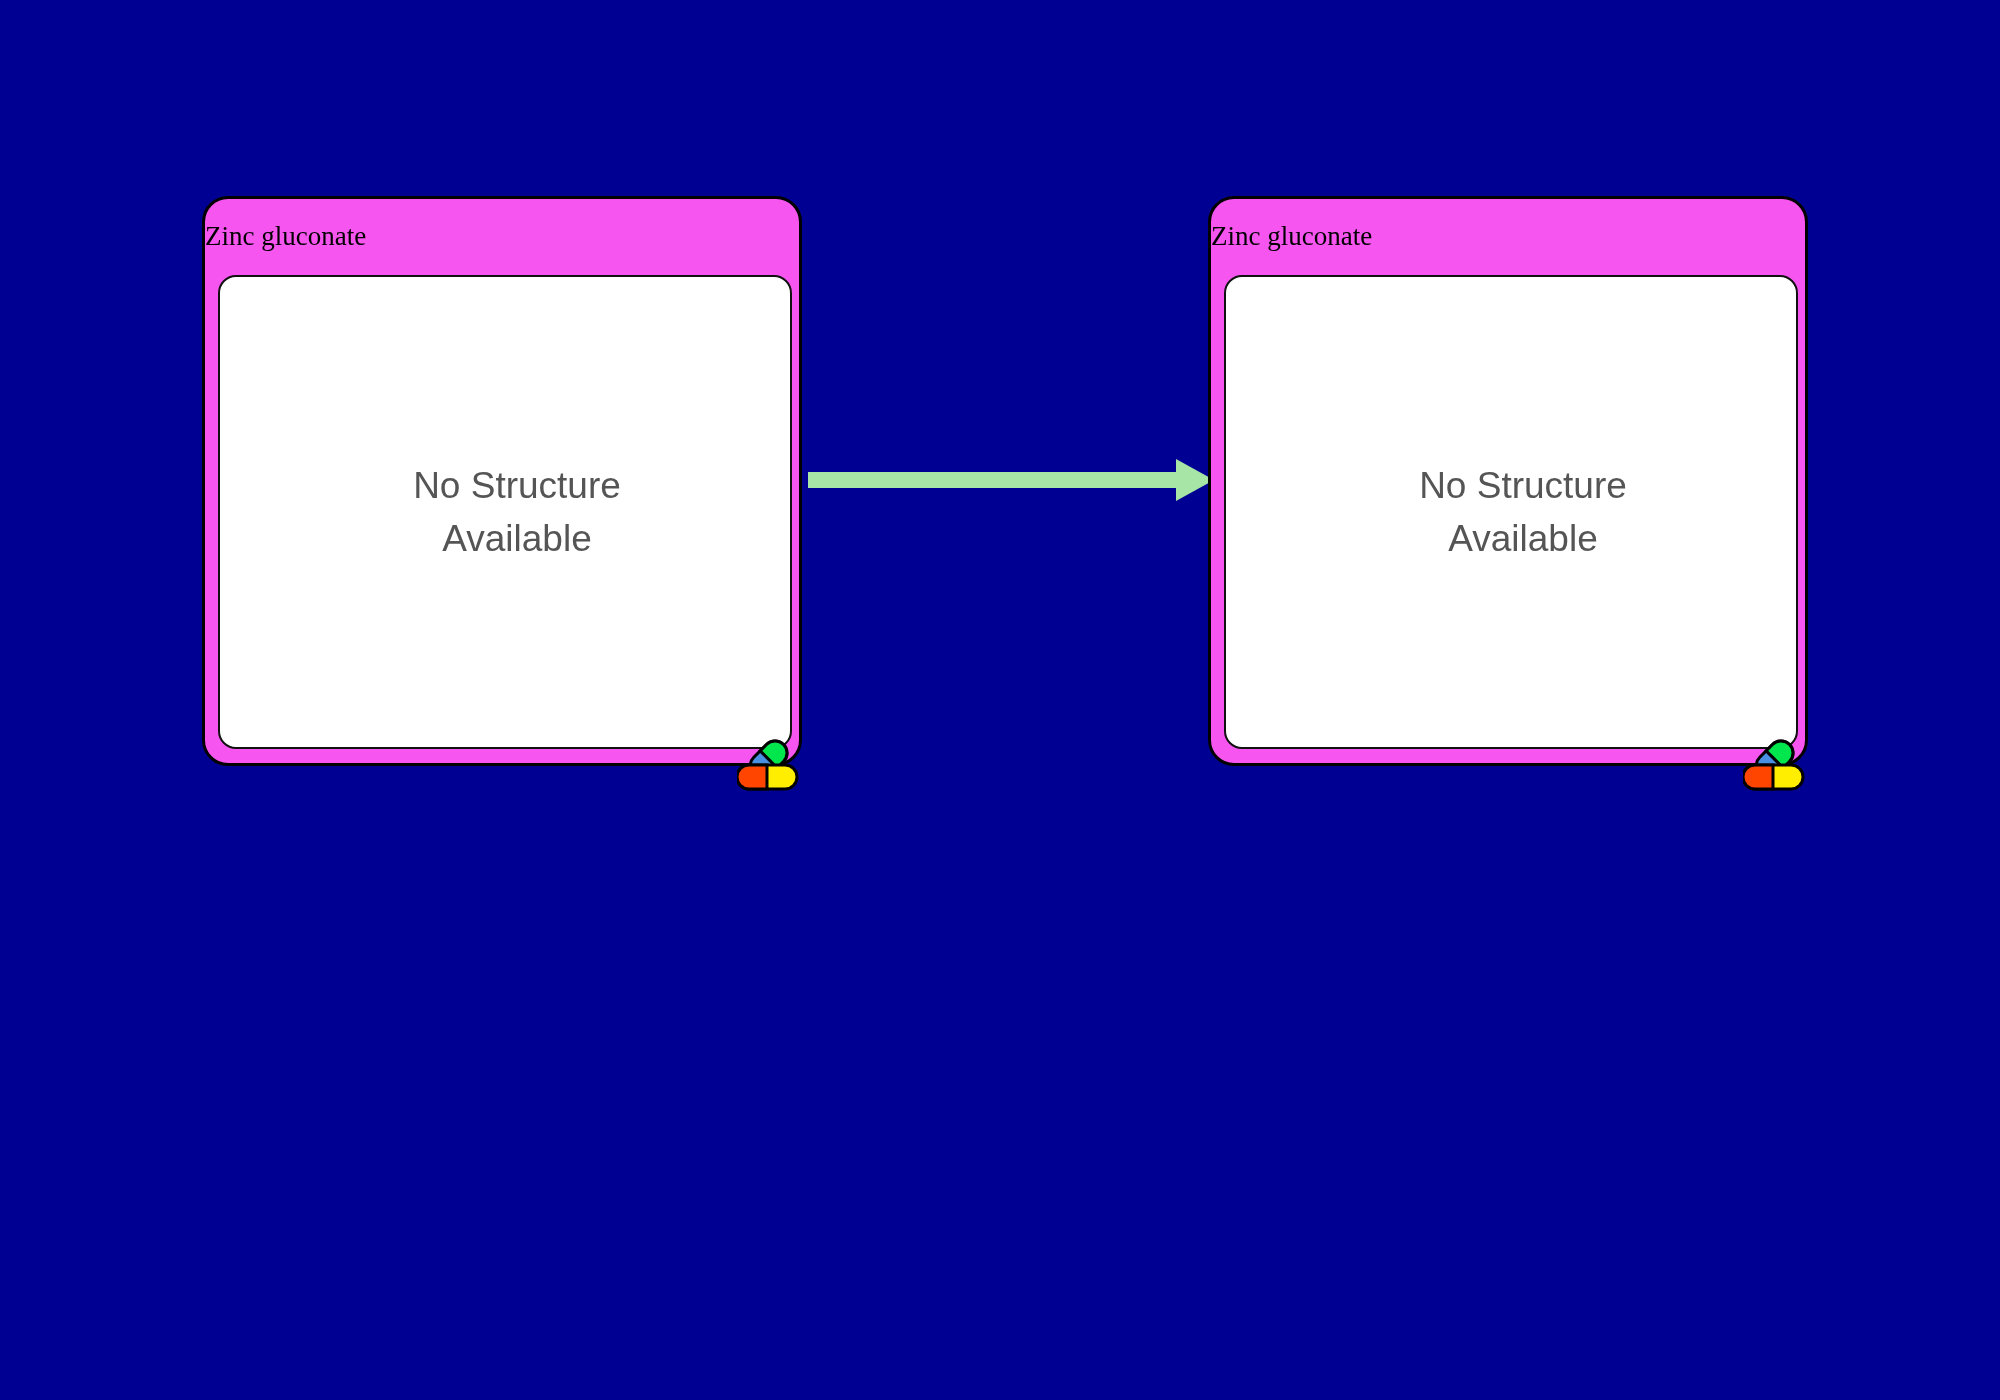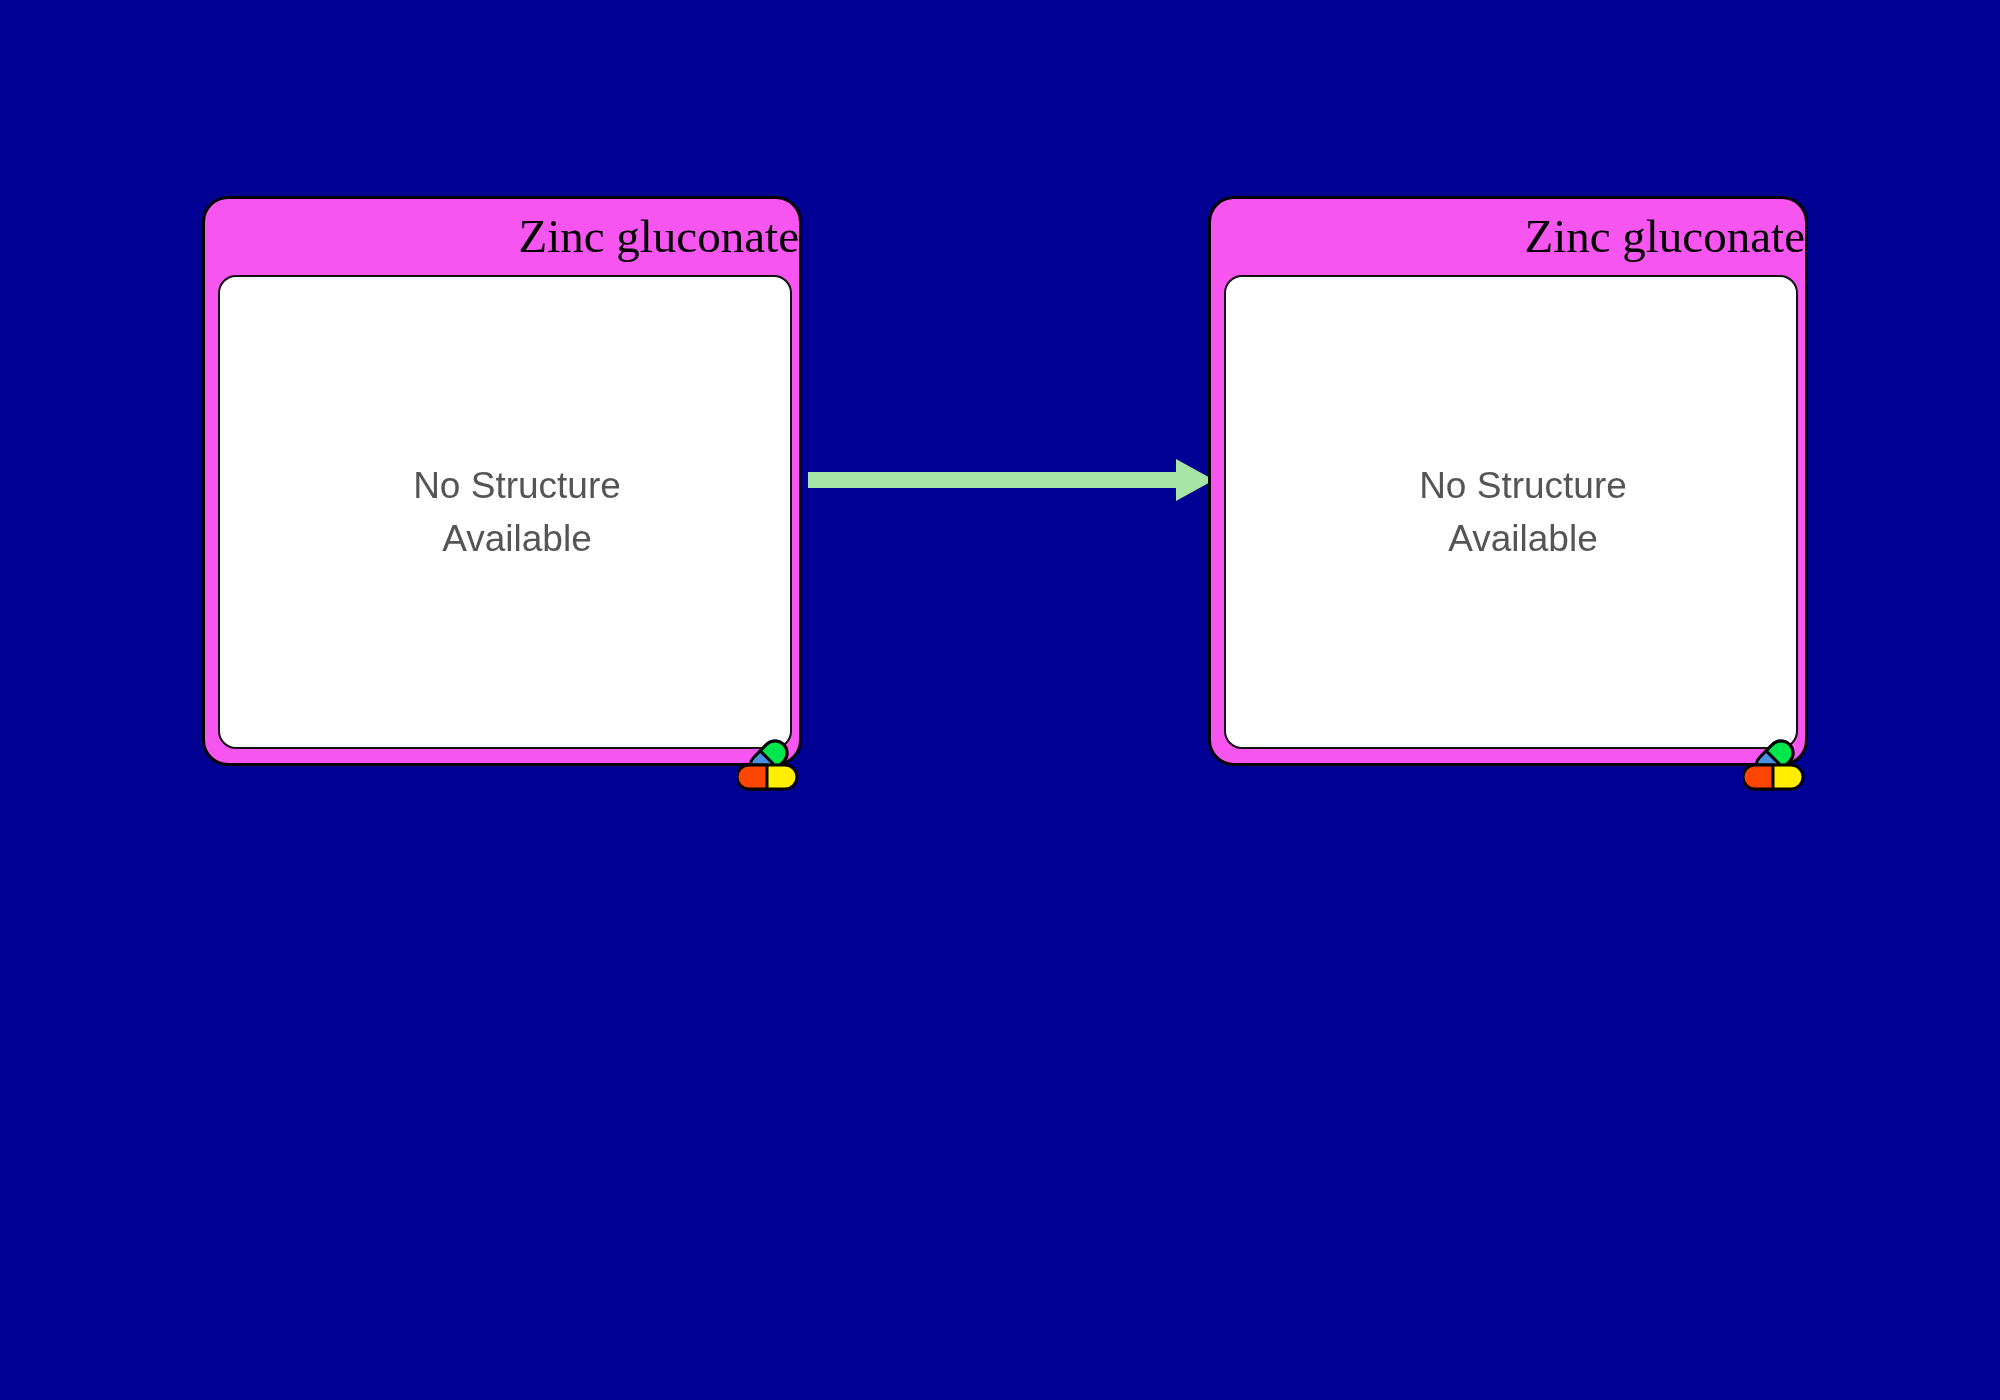--- a/index.html
+++ b/index.html
@@ -33,23 +33,23 @@
   }
 
   .card-left  { left: 202px; top: 196px; }
   .card-right { left: 1208px; top: 196px; }
 
   .card-title {
     position: absolute;
     left: 0;
     top: 10px;
     width: 100%;
-    text-align: right;
+    text-align: left;
     font-family: "Liberation Serif", "DejaVu Serif", serif;
-    font-size: 47px;
+    font-size: 27px;
     line-height: 54px;
     color: #000000;
     white-space: nowrap;
   }
 
   .card-body {
     position: absolute;
     left: 13px;
     top: 76px;
     width: 574px;

